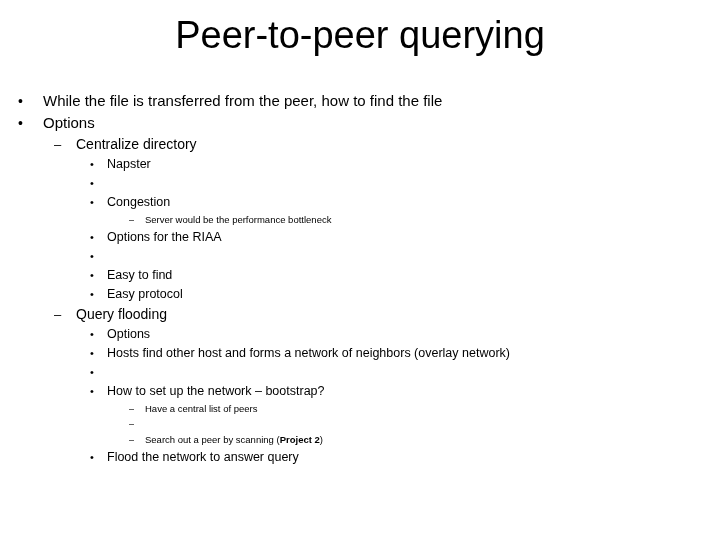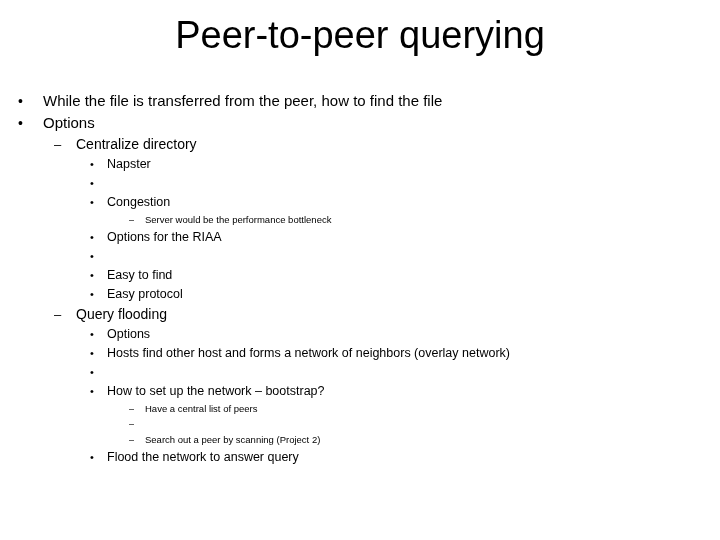--- a/index.html
+++ b/index.html
@@ -80,21 +80,21 @@
   .lvl3 .marker { width: 17px; font-size: 11px; }
 
   
   .lvl4 {
     font-size: 9.5px;
     line-height: 15px;
     padding-left: 129px;
   }
   .lvl4 .marker { width: 16px; font-size: 9px; }
 
-  .emph { font-weight: normal; }
+  .emph { font-weight: bold; }
 </style>
 </head>
 <body>
 
 <div class="slide">
 
   <div class="slide-title">Peer-to-peer querying</div>
 
   <div class="body-content" id="body-content">
       <div class="bullet-row lvl1">

